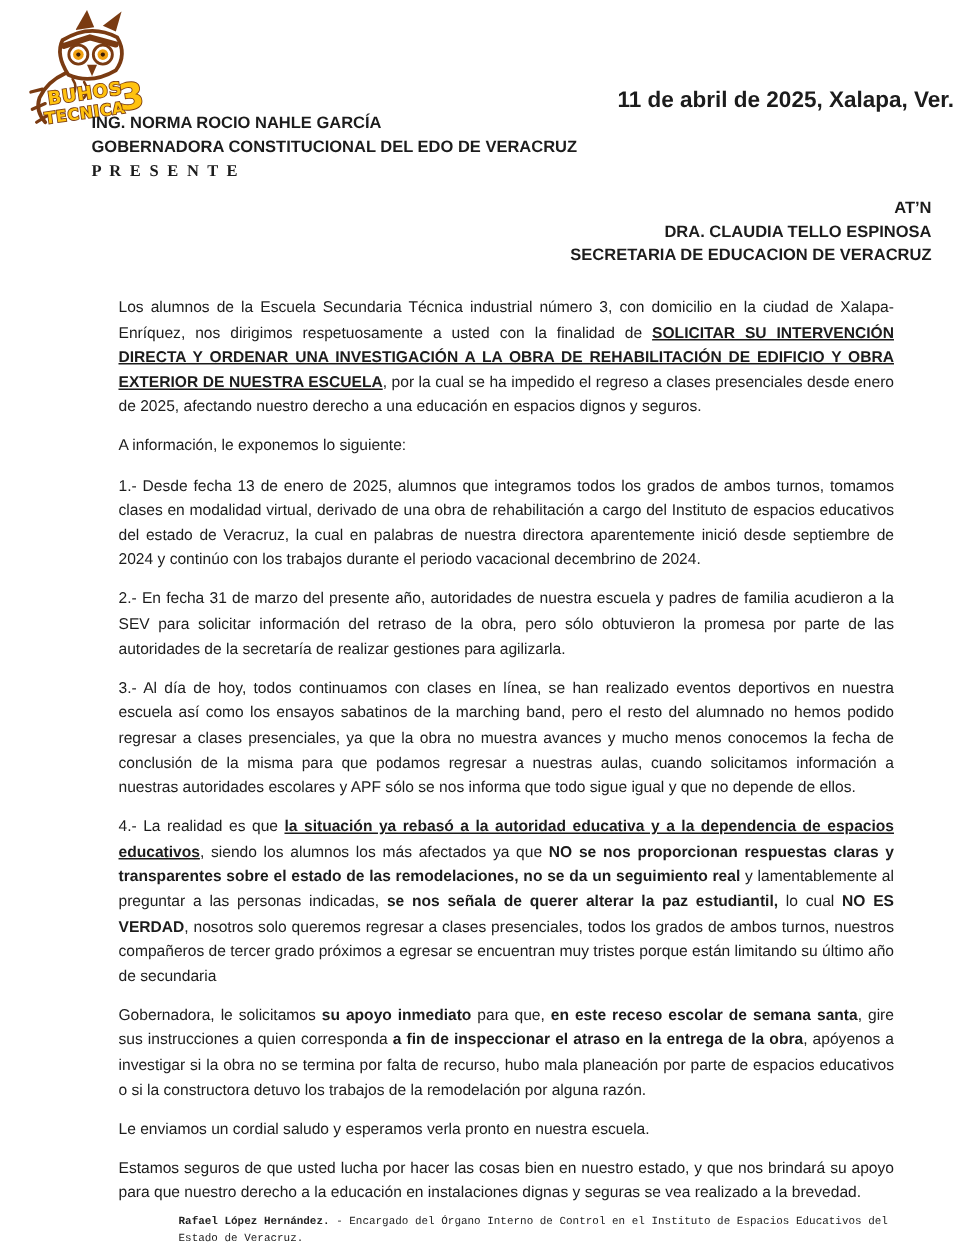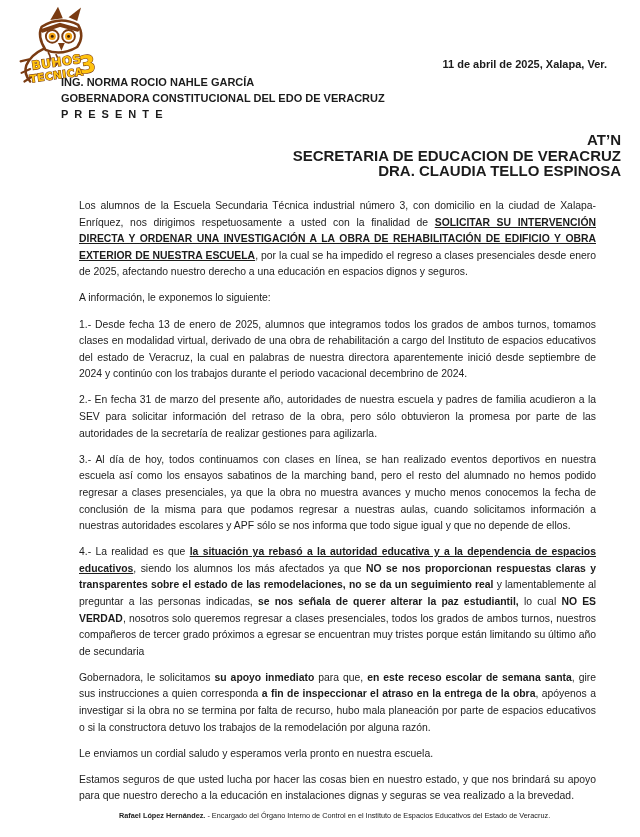--- a/index.html
+++ b/index.html
@@ -13,47 +13,47 @@
   }
   
   .logo{position:absolute;left:10px;top:4px;width:96px;height:84px;}
   .bubble{
     fill:#FFC20E;stroke:#7A3B12;stroke-width:1.2px;
     paint-order:stroke;font-weight:bold;
     font-family:"DejaVu Sans", sans-serif;letter-spacing:.5px;
   }
   
   .date-line{
-    position:absolute;top:58px;right:33px;
-    font-size:11px;font-weight:bold;
+    position:absolute;top:58px;right:4px;
+    font-size:15px;font-weight:bold;
   }
   .recipient-block{
     position:absolute;left:61px;top:74px;
     font-size:11px;font-weight:bold;line-height:16px;
     white-space:nowrap;
   }
-  .presente{letter-spacing:1.5px;}
+  .presente{letter-spacing:1.5px;font-family:Liberation Serif, serif;}
   .attention-block{
     position:absolute;right:19px;top:132px;
-    text-align:right;font-size:15px;font-weight:bold;line-height:15.5px;
+    text-align:right;font-size:11px;font-weight:bold;line-height:15.5px;
   }
   
   .letter-body{
     position:absolute;left:62px;top:198px;width:517px;
     font-size:10.4px;line-height:16.6px;text-align:justify;margin-left:17px;
   }
   .letter-body p{margin:0 0 9.5px 0;}
   .b{font-weight:bold;}
   .u{text-decoration:underline;}
   
   .footer{
     position:absolute;left:56px;top:810px;width:560px;
     font-size:7.3px;line-height:11px;color:#222;
   }
-  .footer .cc-line2{padding-left:63px;}
+  .footer .cc-line2{padding-left:63px;font-family:Liberation Mono, monospace;}
 </style>
 </head>
 <body>
 
 <div class="page">
 
   <svg class="logo" viewBox="0 0 100 86" aria-hidden="true">
     <g>
 
       <polygon points="42,16 50,2 55,14" fill="#7A3B12"></polygon>
@@ -86,22 +86,22 @@
   <div class="date-line">11 de abril de 2025, Xalapa, Ver.</div>
 
   <div class="recipient-block">
     <div>ING. NORMA ROCIO NAHLE GARCÍA</div>
     <div>GOBERNADORA CONSTITUCIONAL DEL EDO DE VERACRUZ</div>
     <div class="presente">P R E S E N T E</div>
   </div>
 
   <div class="attention-block">
     <div>AT’N</div>
+    <div>DRA. CLAUDIA TELLO ESPINOSA</div>
     <div>SECRETARIA DE EDUCACION DE VERACRUZ</div>
-    <div>DRA. CLAUDIA TELLO ESPINOSA</div>
   </div>
 
   <div class="letter-body">
       <p><span>Los alumnos de la Escuela Secundaria Técnica industrial número 3, con domicilio en la ciudad de Xalapa-Enríquez, nos dirigimos respetuosamente a usted con la finalidad de </span><span class="b u">SOLICITAR SU INTERVENCIÓN DIRECTA Y ORDENAR UNA INVESTIGACIÓN A LA OBRA DE REHABILITACIÓN DE EDIFICIO Y OBRA EXTERIOR DE NUESTRA ESCUELA</span><span>, por la cual se ha impedido el regreso a clases presenciales desde enero de 2025, afectando nuestro derecho a una educación en espacios dignos y seguros.</span></p>
       <p><span>A información, le exponemos lo siguiente:</span></p>
       <p><span>1.- Desde fecha 13 de enero de 2025, alumnos que integramos todos los grados de ambos turnos, tomamos clases en modalidad virtual, derivado de una obra de rehabilitación a cargo del Instituto de espacios educativos del estado de Veracruz, la cual en palabras de nuestra directora aparentemente inició desde septiembre de 2024 y continúo con los trabajos durante el periodo vacacional decembrino de 2024.</span></p>
       <p><span>2.- En fecha 31 de marzo del presente año, autoridades de nuestra escuela y padres de familia acudieron a la SEV para solicitar información del retraso de la obra, pero sólo obtuvieron la promesa por parte de las autoridades de la secretaría de realizar gestiones para agilizarla.</span></p>
       <p><span>3.- Al día de hoy, todos continuamos con clases en línea, se han realizado eventos deportivos en nuestra escuela así como los ensayos sabatinos de la marching band, pero el resto del alumnado no hemos podido regresar a clases presenciales, ya que la obra no muestra avances y mucho menos conocemos la fecha de conclusión de la misma para que podamos regresar a nuestras aulas, cuando solicitamos información a nuestras autoridades escolares y APF sólo se nos informa que todo sigue igual y que no depende de ellos.</span></p>
       <p><span>4.- La realidad es que </span><span class="b u">la situación ya rebasó a la autoridad educativa y a la dependencia de espacios educativos</span><span>, siendo los alumnos los más afectados ya que </span><span class="b">NO se nos proporcionan respuestas claras y transparentes sobre el estado de las remodelaciones, no se da un seguimiento real</span><span> y lamentablemente al preguntar a las personas indicadas, </span><span class="b">se nos señala de querer alterar la paz estudiantil,</span><span> lo cual </span><span class="b">NO ES VERDAD</span><span>, nosotros solo queremos regresar a clases presenciales, todos los grados de ambos turnos, nuestros compañeros de tercer grado próximos a egresar se encuentran muy tristes porque están limitando su último año de secundaria</span></p>
       <p><span>Gobernadora, le solicitamos </span><span class="b">su apoyo inmediato</span><span> para que, </span><span class="b">en este receso escolar de semana santa</span><span>, gire sus instrucciones a quien corresponda </span><span class="b">a fin de inspeccionar el atraso en la entrega de la obra</span><span>, apóyenos a investigar si la obra no se termina por falta de recurso, hubo mala planeación por parte de espacios educativos o si la constructora detuvo los trabajos de la remodelación por alguna razón.</span></p>

